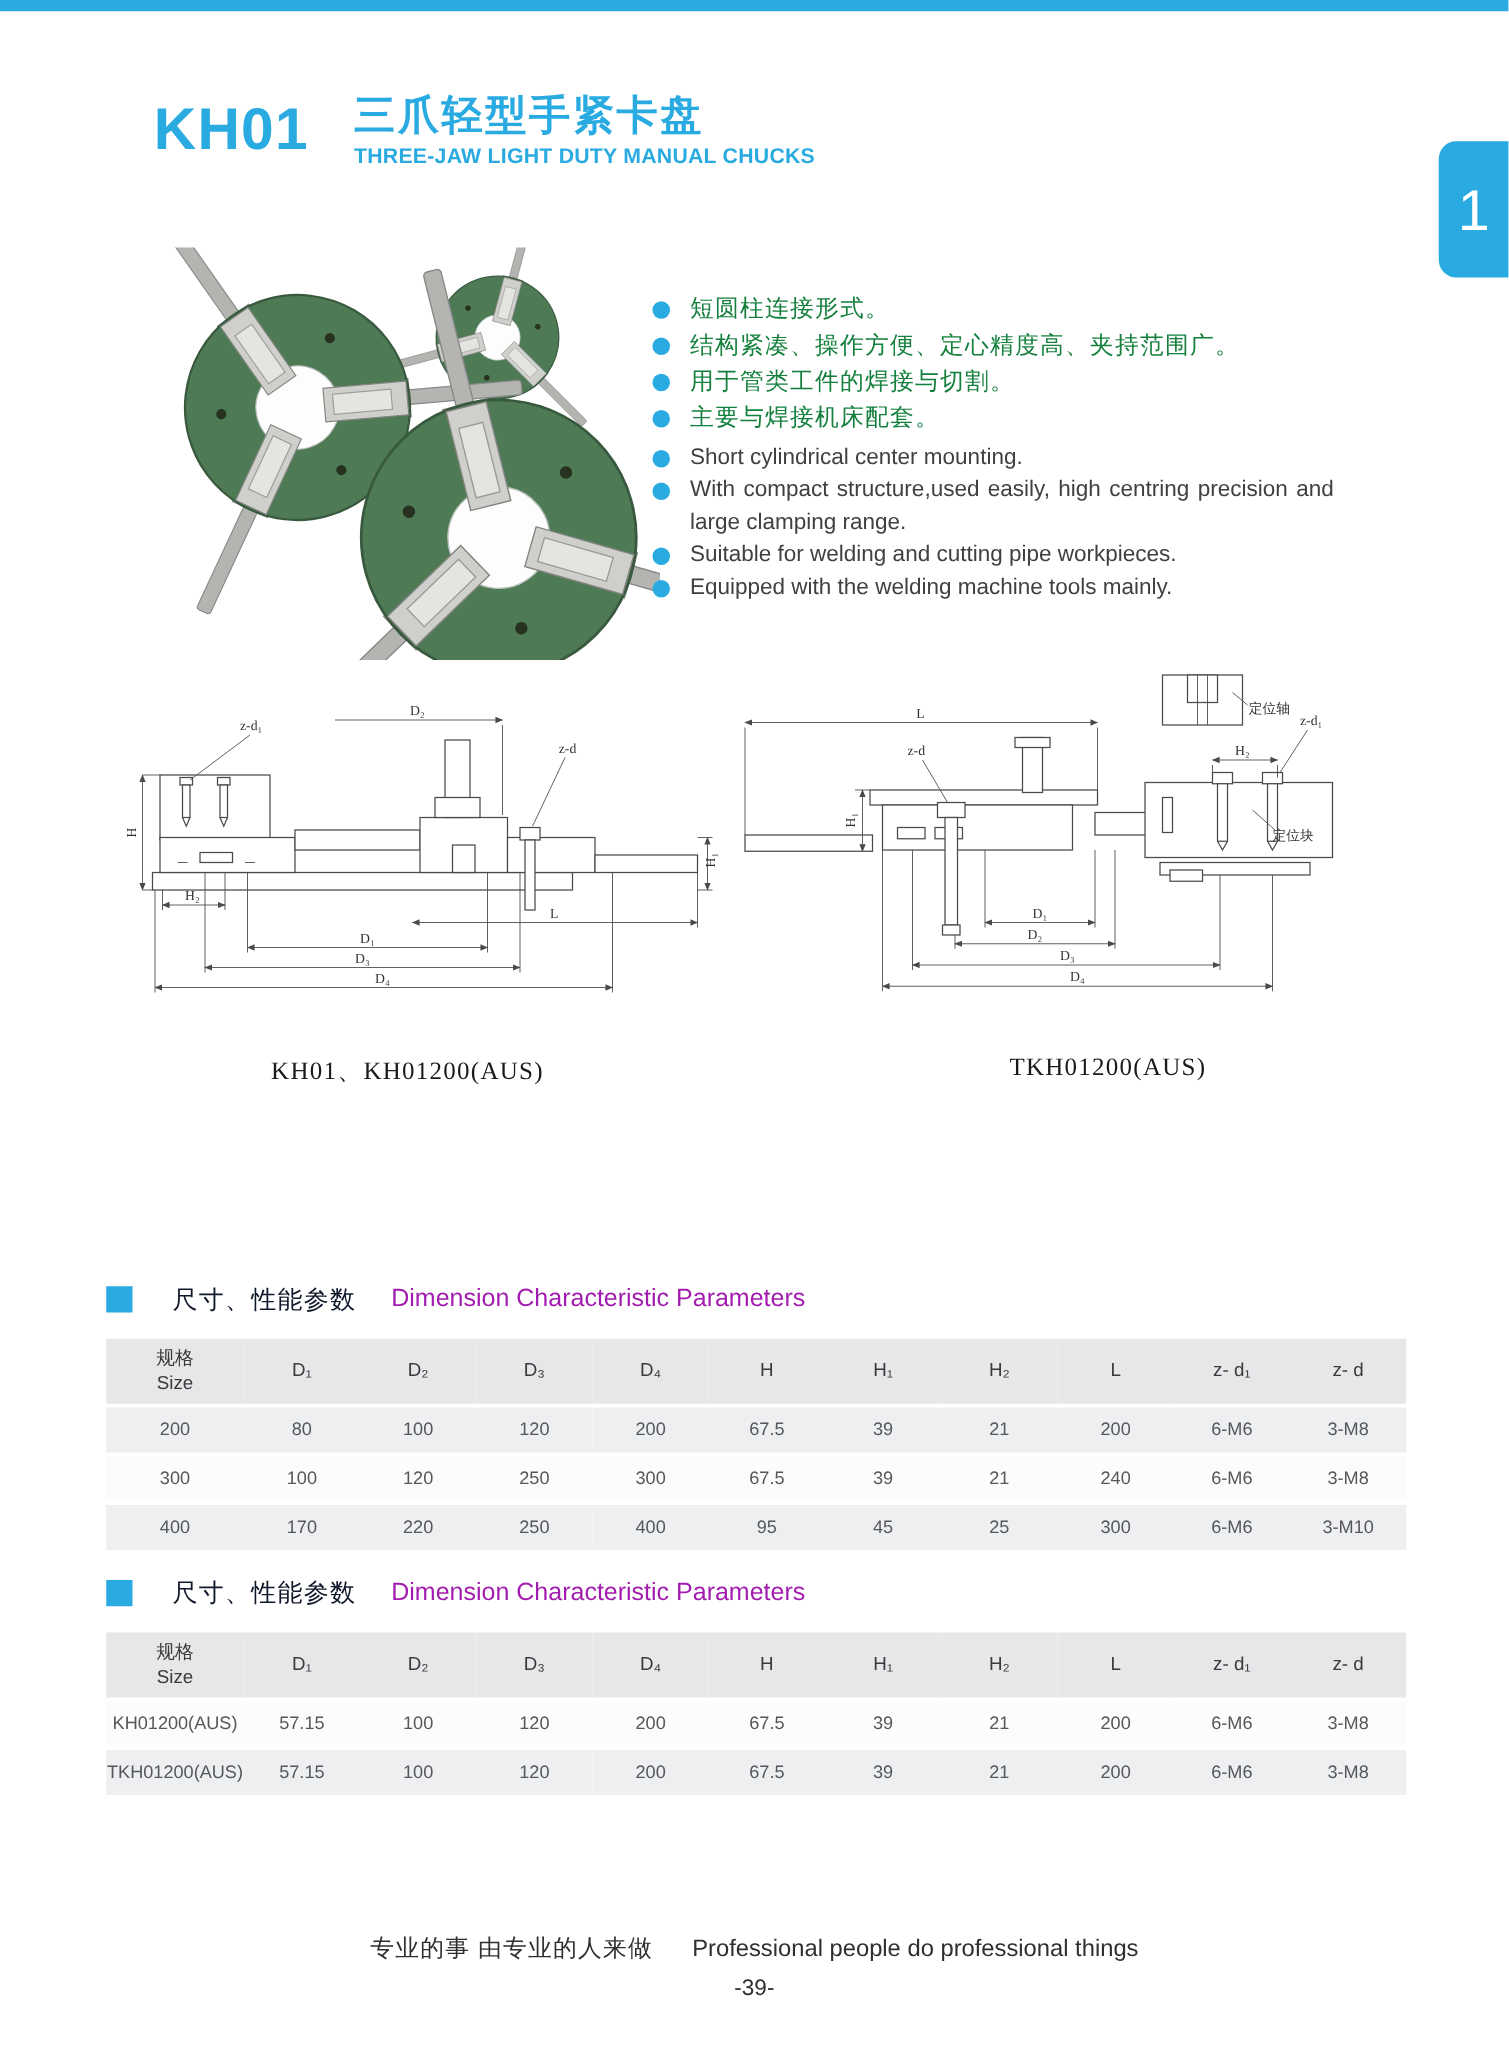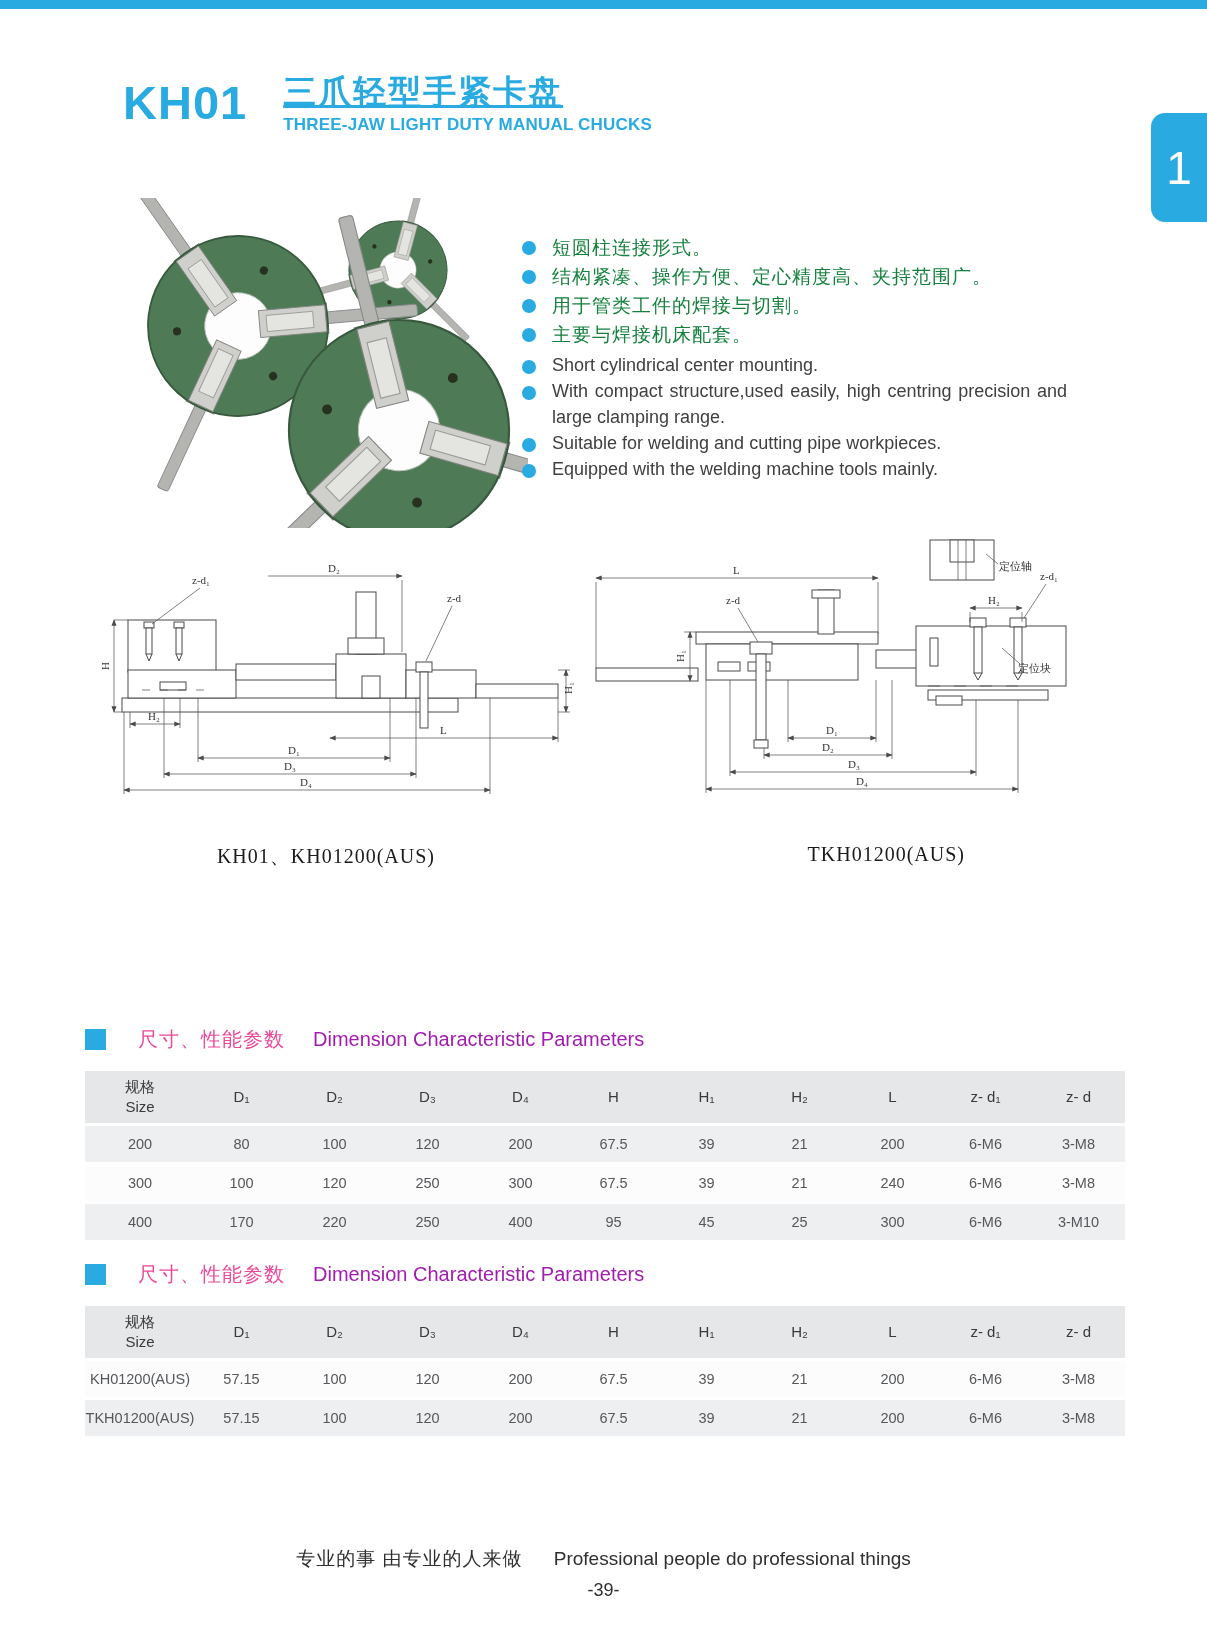--- a/index.html
+++ b/index.html
@@ -10,21 +10,21 @@
   .topbar { position:absolute; left:0; top:0; width:1207px; height:9px; background:#29abe2; }
 
   .side-tab { position:absolute; left:1151px; top:113px; width:56px; height:109px;
               background:#29abe2; border-radius:14px 0 0 14px; color:#ffffff;
               display:flex; align-items:center; justify-content:center;
               font-size:46px; font-weight:400; }
 
   .header { position:absolute; left:82px; top:72px; display:flex;margin-left:41px; }
   .code { color:#29abe2; font-size:47px; font-weight:800; letter-spacing:1px; line-height:62px; }
   .titles { margin-left:36px; }
-  .title-cn { color:#29abe2; font-size:33px; font-weight:700; letter-spacing:2px; line-height:40px;text-decoration:underline; }
+  .title-cn { color:#29abe2; font-size:33px; font-weight:700; letter-spacing:2px; line-height:40px; }
   .title-en { color:#29abe2; font-size:17px; font-weight:700; letter-spacing:0.2px; margin-top:3px; }
 
   .photo { position:absolute; left:98px; top:198px; }
 
   .bullets-cn { position:absolute; left:522px; top:233px; list-style:none; }
   .bullets-cn li { font-size:19px; color:#15803d; line-height:29px; padding-left:30px; position:relative; letter-spacing:1px; }
   .bullets-en { position:absolute; left:522px; top:352px; width:545px; list-style:none; }
   .bullets-en li { font-size:18px; color:#404040; line-height:26px; padding-left:30px; position:relative; }
   .bullets-en li.justify { text-align:justify; }
   .dot { position:absolute; left:0; top:8px; width:14px; height:14px; border-radius:50%; background:#29abe2; }
@@ -40,21 +40,21 @@
 
   .caption { position:absolute; font-family:"Liberation Serif","DejaVu Serif",serif;
              font-size:20px; color:#1a1a1a; text-align:right; letter-spacing:1px; }
   .caption-left { left:215px; top:843px; width:220px; }
   .caption-right { left:745px; top:843px; width:220px; }
 
   .sec-head { position:absolute; left:85px; display:flex; align-items:center; }
   .sec-head-1 { top:1026px; }
   .sec-head-2 { top:1261px; }
   .sec-square { width:21px; height:21px; background:#29abe2; margin-right:32px; }
-  .sec-cn { font-size:20px; color:#ec4899; letter-spacing:1px; }
+  .sec-cn { font-size:20px; color:#0f172a; letter-spacing:1px; }
   .sec-en { font-size:20px; color:#a21caf; margin-left:28px; }
 
   .dim-table { position:absolute; left:85px; width:1040px; border-collapse:separate; border-spacing:0 3px; }
   .dim-table-1 { top:1068px; }
   .dim-table-2 { top:1303px; }
   .dim-table th { background:#e5e7e9; font-weight:400; font-size:15px; color:#3a3a3c;
                   height:52px; white-space:pre-line; line-height:20px; vertical-align:middle; }
   .dim-table td { font-size:14.5px; color:#55575a; height:36px; text-align:center; vertical-align:middle; }
   .dim-table th:first-child, .dim-table td:first-child { width:110px; }
   .dim-table th, .dim-table td { width:93px; text-align:center; }

